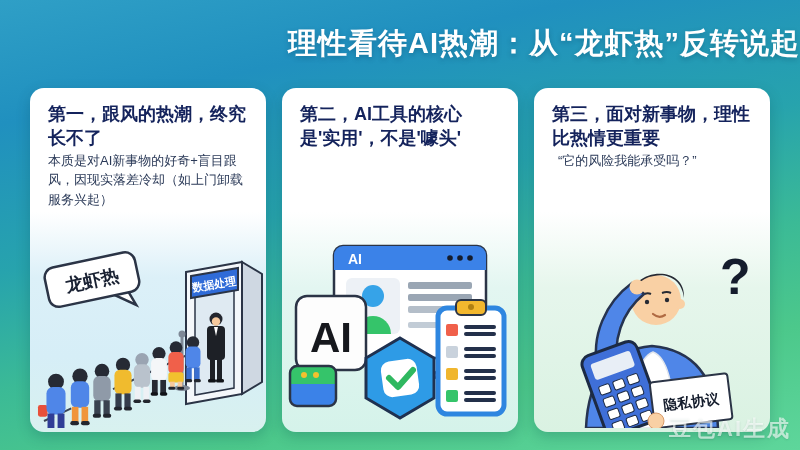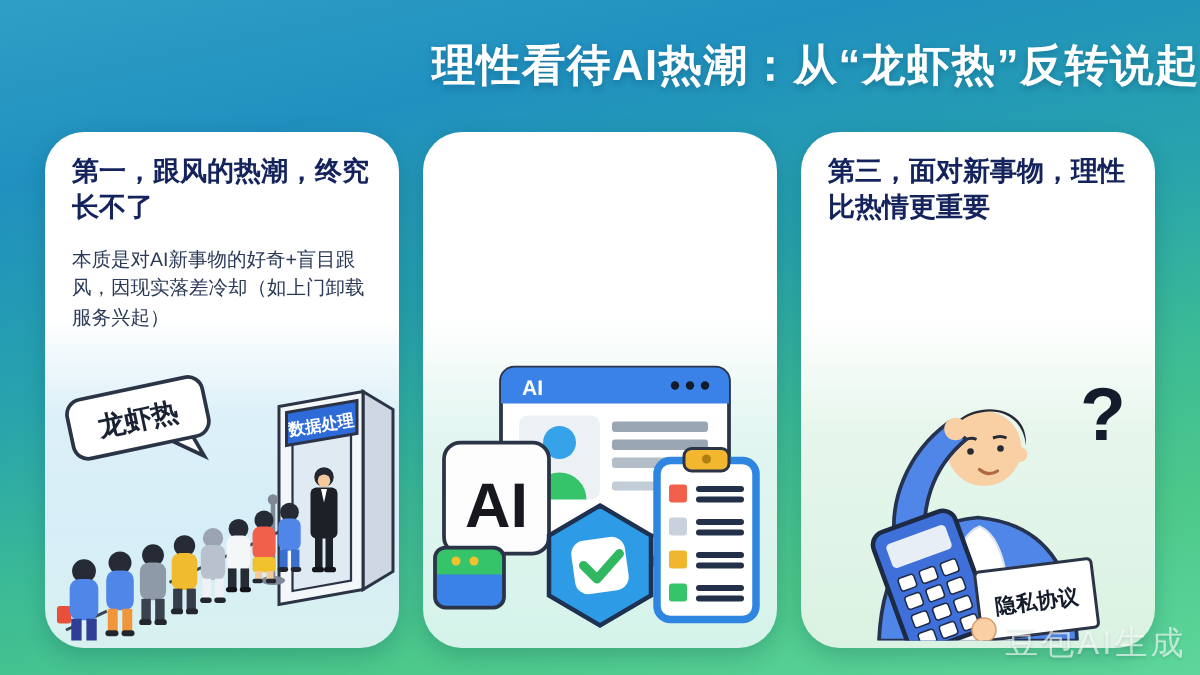--- a/index.html
+++ b/index.html
@@ -8,37 +8,37 @@
     font-family:"Liberation Sans","DejaVu Sans",sans-serif;
     background:linear-gradient(168deg,#2f9fc6 0%,#2090bf 20%,#27a3ad 44%,#3bba96 63%,#4cc88b 80%,#5ed69b 100%);
   }
   .main-title{
     position:absolute;top:24px;left:0;width:800px;text-align:right;
     color:#ffffff;font-size:29px;font-weight:bold;letter-spacing:1px;
     text-shadow:0 2px 5px rgba(0,50,80,.30);
   }
   .cards{position:absolute;left:30px;top:88px;display:flex;gap:16px;}
   .card{
-    width:236px;height:344px;border-radius:26px;position:relative;overflow:hidden;
+    width:236px;height:344px;border-radius:14px;position:relative;overflow:hidden;
     box-shadow:0 5px 14px rgba(0,60,70,.22);
   }
   .card.c1{background:linear-gradient(to bottom,#ffffff 0%,#ffffff 36%,#dcf0f8 55%,#d6eef7 78%,#d8f1ef 100%);}
   .card.c2{background:linear-gradient(to bottom,#ffffff 0%,#ffffff 36%,#e3f6f1 58%,#d5f3ea 100%);}
   .card.c3{background:linear-gradient(to bottom,#ffffff 0%,#ffffff 36%,#e6f6ec 58%,#daf2e2 100%);}
   .card-heading{
     margin:15px 17px 0 18px;font-size:18px;line-height:1.32;font-weight:bold;color:#14235c;
   }
   .card-body{
-    margin:12px 17px 0 18px;font-size:13px;line-height:1.5;color:#2b3a58;
+    margin:0 17px 0 18px;font-size:13px;line-height:1.5;color:#2b3a58;
   }
   .card-body .quote-line2{margin-left:6px;}
   .illus{position:absolute;left:0;bottom:0;}
   svg text{font-family:"Liberation Sans","DejaVu Sans",sans-serif;}
   .watermark{
-    position:absolute;right:9px;bottom:6px;font-size:22px;font-weight:normal;
+    position:absolute;right:9px;bottom:6px;font-size:22px;font-weight:bold;
     color:rgba(255,255,255,.62);letter-spacing:2px;text-shadow:0 1px 2px rgba(30,90,70,.18);
   }
 </style>
 </head>
 <body>
 
 <div class="main-title">理性看待AI热潮：从“龙虾热”反转说起</div>
 
 <div class="cards">
 
@@ -149,20 +149,21 @@
         <g transform="rotate(-12 60 56)">
           <polygon points="76,72 94,72 100,90" fill="#ffffff" stroke="#2b3446" stroke-width="2.5"></polygon>
           <rect x="16" y="36" width="92" height="40" rx="10" fill="#ffffff" stroke="#2b3446" stroke-width="2.5"></rect>
           <text x="62" y="63" text-anchor="middle" font-size="18" font-weight="bold" fill="#1a2233">龙虾热</text>
         </g>
       </svg>
     </div>
   </div>
 
   <div class="card c2">
+    <div class="card-heading">第二，AI工具的核心是'实用'，不是'噱头'</div>
     <div class="illus">
       <svg width="236" height="190" viewBox="0 0 236 190">
 
         <g>
           <rect x="52" y="8" width="152" height="112" rx="9" fill="#ffffff" stroke="#2b3446" stroke-width="2.5"></rect>
           <path d="M52,17 a9,9 0 0 1 9,-9 h134 a9,9 0 0 1 9,9 v15 h-152 z" fill="#3b82e8"></path>
           <text x="66" y="26" font-size="14" font-weight="bold" fill="#ffffff">AI</text>
           <circle cx="168" cy="20" r="2.8" fill="#141c2c"></circle>
           <circle cx="178" cy="20" r="2.8" fill="#141c2c"></circle>
           <circle cx="188" cy="20" r="2.8" fill="#141c2c"></circle>
@@ -213,20 +214,21 @@
           <rect x="182" y="153" width="32" height="4" rx="2" fill="#23304a"></rect>
             <rect x="182" y="160" width="32" height="4" rx="2" fill="#23304a"></rect>
         </g>
       </svg>
     </div>
   </div>
 
   <div class="card c3">
     <div class="card-heading">第三，面对新事物，理性比热情更重要</div>
     <div class="card-body">
+      <div class="quote-line2">“它的风险我能承受吗？”</div>
     </div>
     <div class="illus">
       <svg width="236" height="200" viewBox="0 0 236 200">
 
         <text x="186" y="66" font-size="50" font-weight="bold" fill="#141c2c">?</text>
 
         <path d="M52,200 C54,152 74,122 118,118 C162,122 182,152 184,200 Z" fill="#4f86e8" stroke="#263350" stroke-width="2.5"></path>
         <path d="M98,200 C98,156 104,130 119,124 C134,130 140,158 140,200 Z" fill="#ffffff" stroke="#dfe4ec" stroke-width="1.5"></path>
 
         <g>

